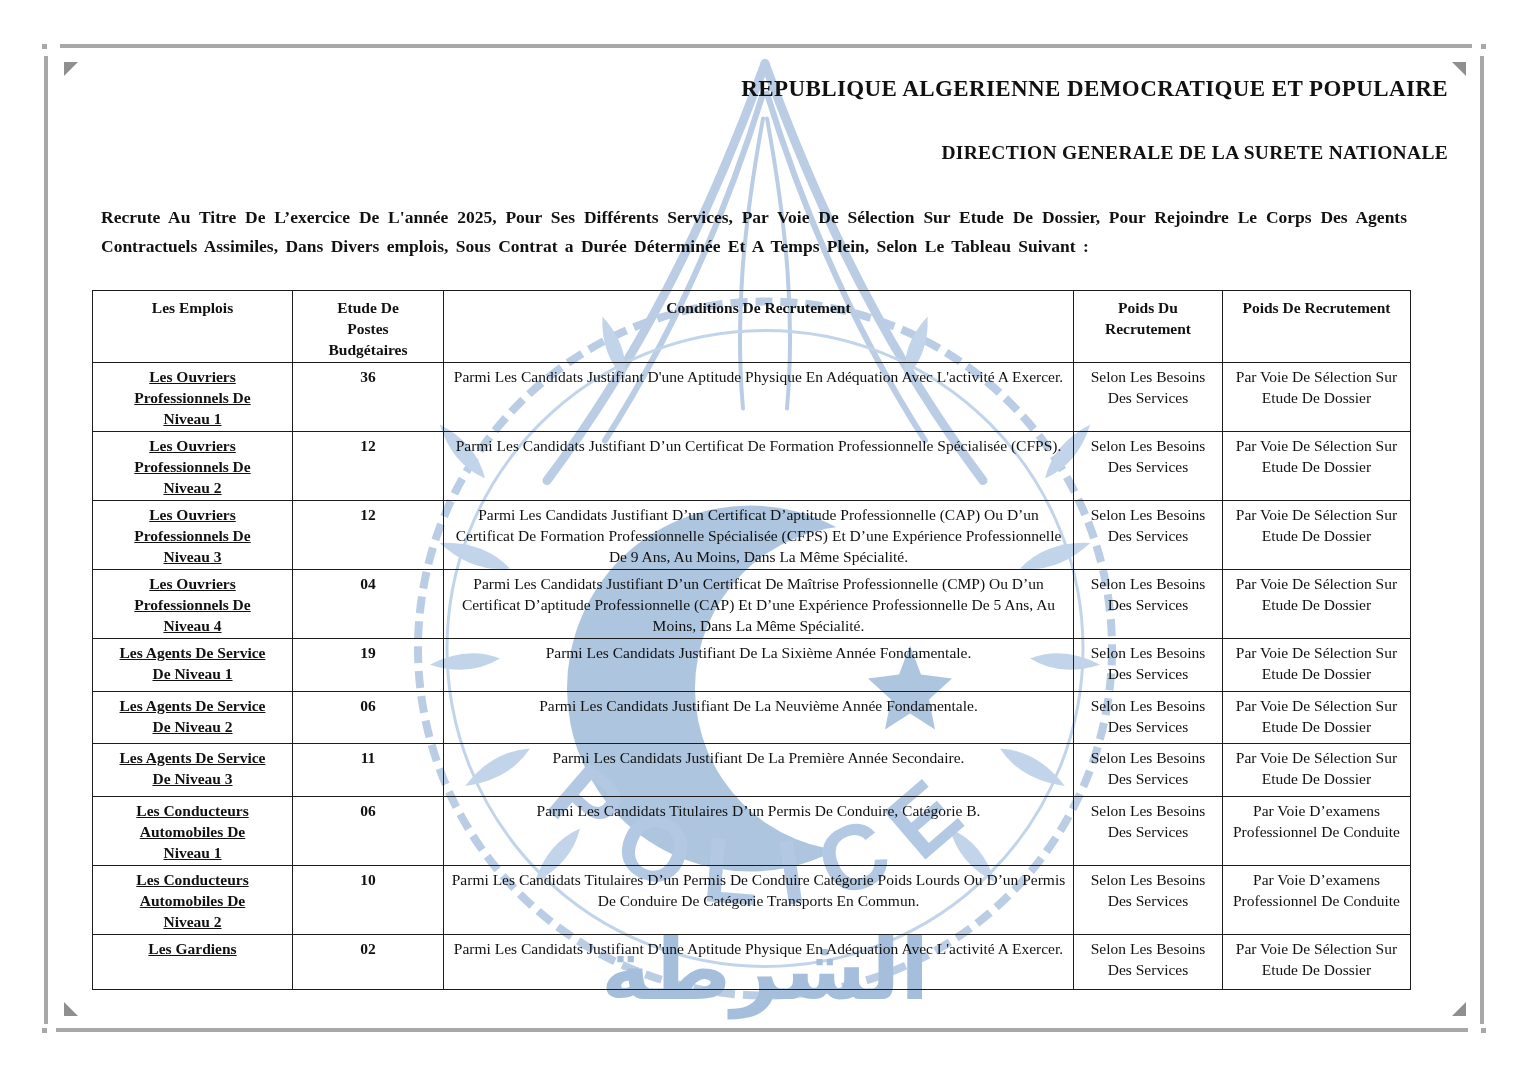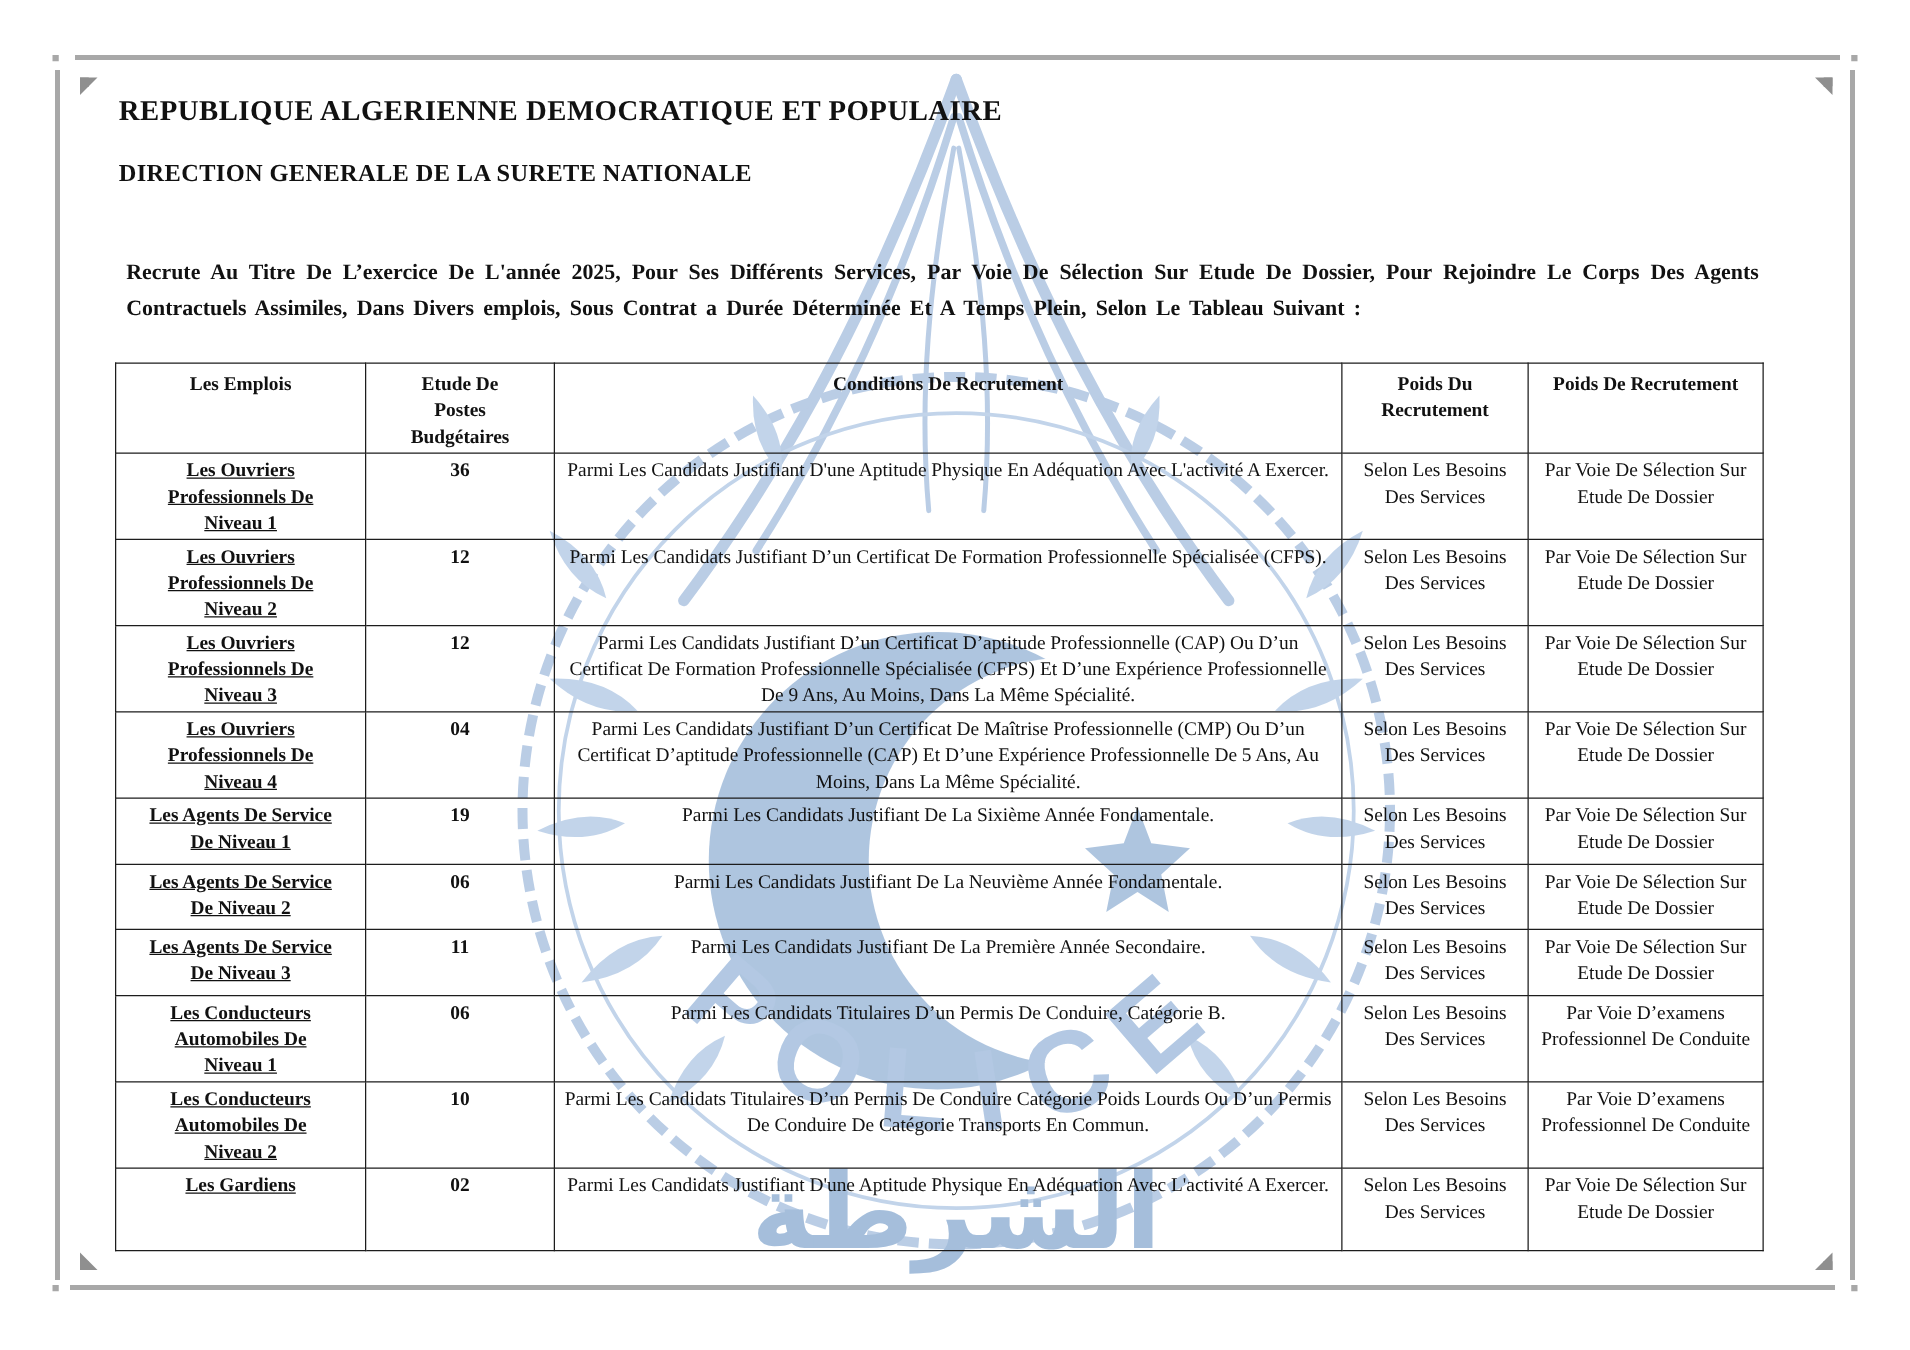--- a/index.html
+++ b/index.html
@@ -19,24 +19,24 @@
   .tri{position:absolute;width:0;height:0;border:7px solid transparent;}
   .tri-tl{left:64px;top:62px;border-top-color:#8f8f8f;border-left-color:#8f8f8f;}
   .tri-tr{left:1452px;top:62px;border-top-color:#8f8f8f;border-right-color:#8f8f8f;}
   .tri-bl{left:64px;top:1002px;border-bottom-color:#8f8f8f;border-left-color:#8f8f8f;}
   .tri-br{left:1452px;top:1002px;border-bottom-color:#8f8f8f;border-right-color:#8f8f8f;}
 
   
   .watermark{position:absolute;left:295px;top:46px;width:960px;height:995px;z-index:0;opacity:.9;pointer-events:none;}
 
   
-  .doc-header{position:absolute;left:95px;right:80px;top:76px;text-align:left;z-index:2;}
+  .doc-header{position:absolute;left:95px;right:80px;top:76px;text-align:right;z-index:2;}
   .doc-title{font-size:23px;font-weight:bold;letter-spacing:.4px;}
   .doc-subtitle{font-size:17.5px;font-weight:bold;margin-top:5px;letter-spacing:.2px;}
-  .doc-direction{font-size:19.5px;font-weight:bold;margin-top:27px;letter-spacing:.3px;}
+  .doc-direction{font-size:19.5px;font-weight:bold;margin-top:40px;letter-spacing:.3px;}
 
   .doc-intro{
     position:absolute;left:101px;right:121px;top:203px;z-index:2;
     font-size:17.5px;font-weight:bold;line-height:28.5px;text-align:justify;word-spacing:3px;
   }
 
   
   .recruit-table{
     position:absolute;left:92px;top:290px;width:1318px;z-index:2;
     border-collapse:collapse;table-layout:fixed;font-size:15.5px;line-height:21px;
@@ -49,21 +49,21 @@
     padding:3px 6px 2px 6px;overflow:hidden;
   }
   .recruit-table th{font-weight:bold;white-space:pre-line;padding-top:6px;}
   .recruit-table thead tr{height:67px;}
   td.cell-emploi{font-weight:bold;white-space:pre-line;text-decoration:underline;}
   td.cell-postes{font-weight:bold;}
   tbody tr:nth-child(1){height:63px;} tbody tr:nth-child(2){height:63px;}
   tbody tr:nth-child(3){height:62px;} tbody tr:nth-child(4){height:65px;}
   tbody tr:nth-child(5){height:53px;} tbody tr:nth-child(6){height:52px;}
   tbody tr:nth-child(7){height:53px;} tbody tr:nth-child(8){height:64px;}
-  tbody tr:nth-child(9){height:63px;} tbody tr:nth-child(10){height:66px;}
+  tbody tr:nth-child(9){height:63px;} tbody tr:nth-child(10){height:55px;}
 </style>
 </head>
 <body>
 
 <div class="page">
 
   <div class="frame-line fl-top"></div>
   <div class="frame-line fl-bottom"></div>
   <div class="frame-line fl-left"></div>
   <div class="frame-line fl-right"></div>

